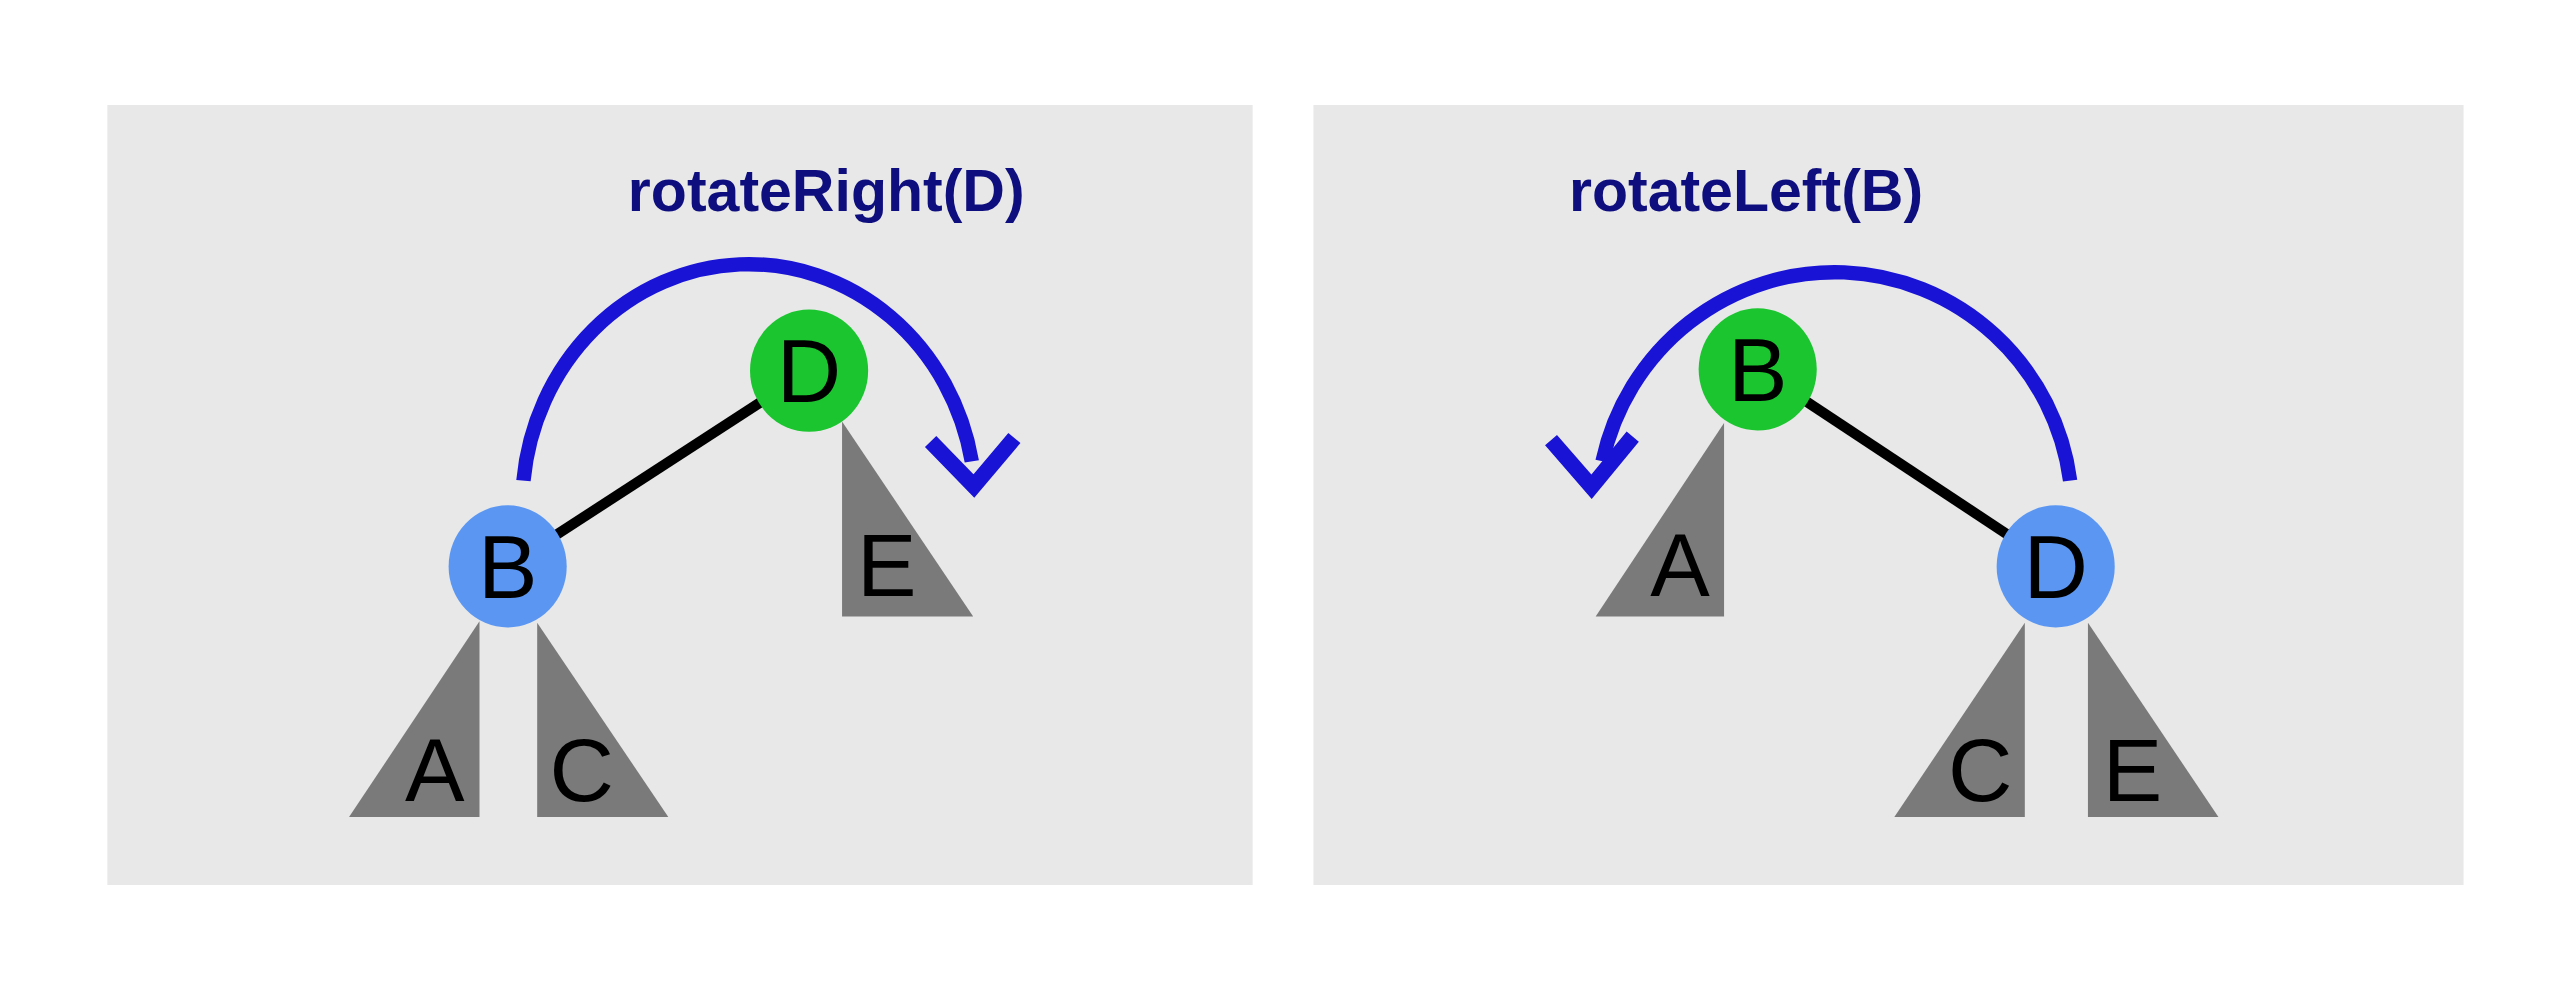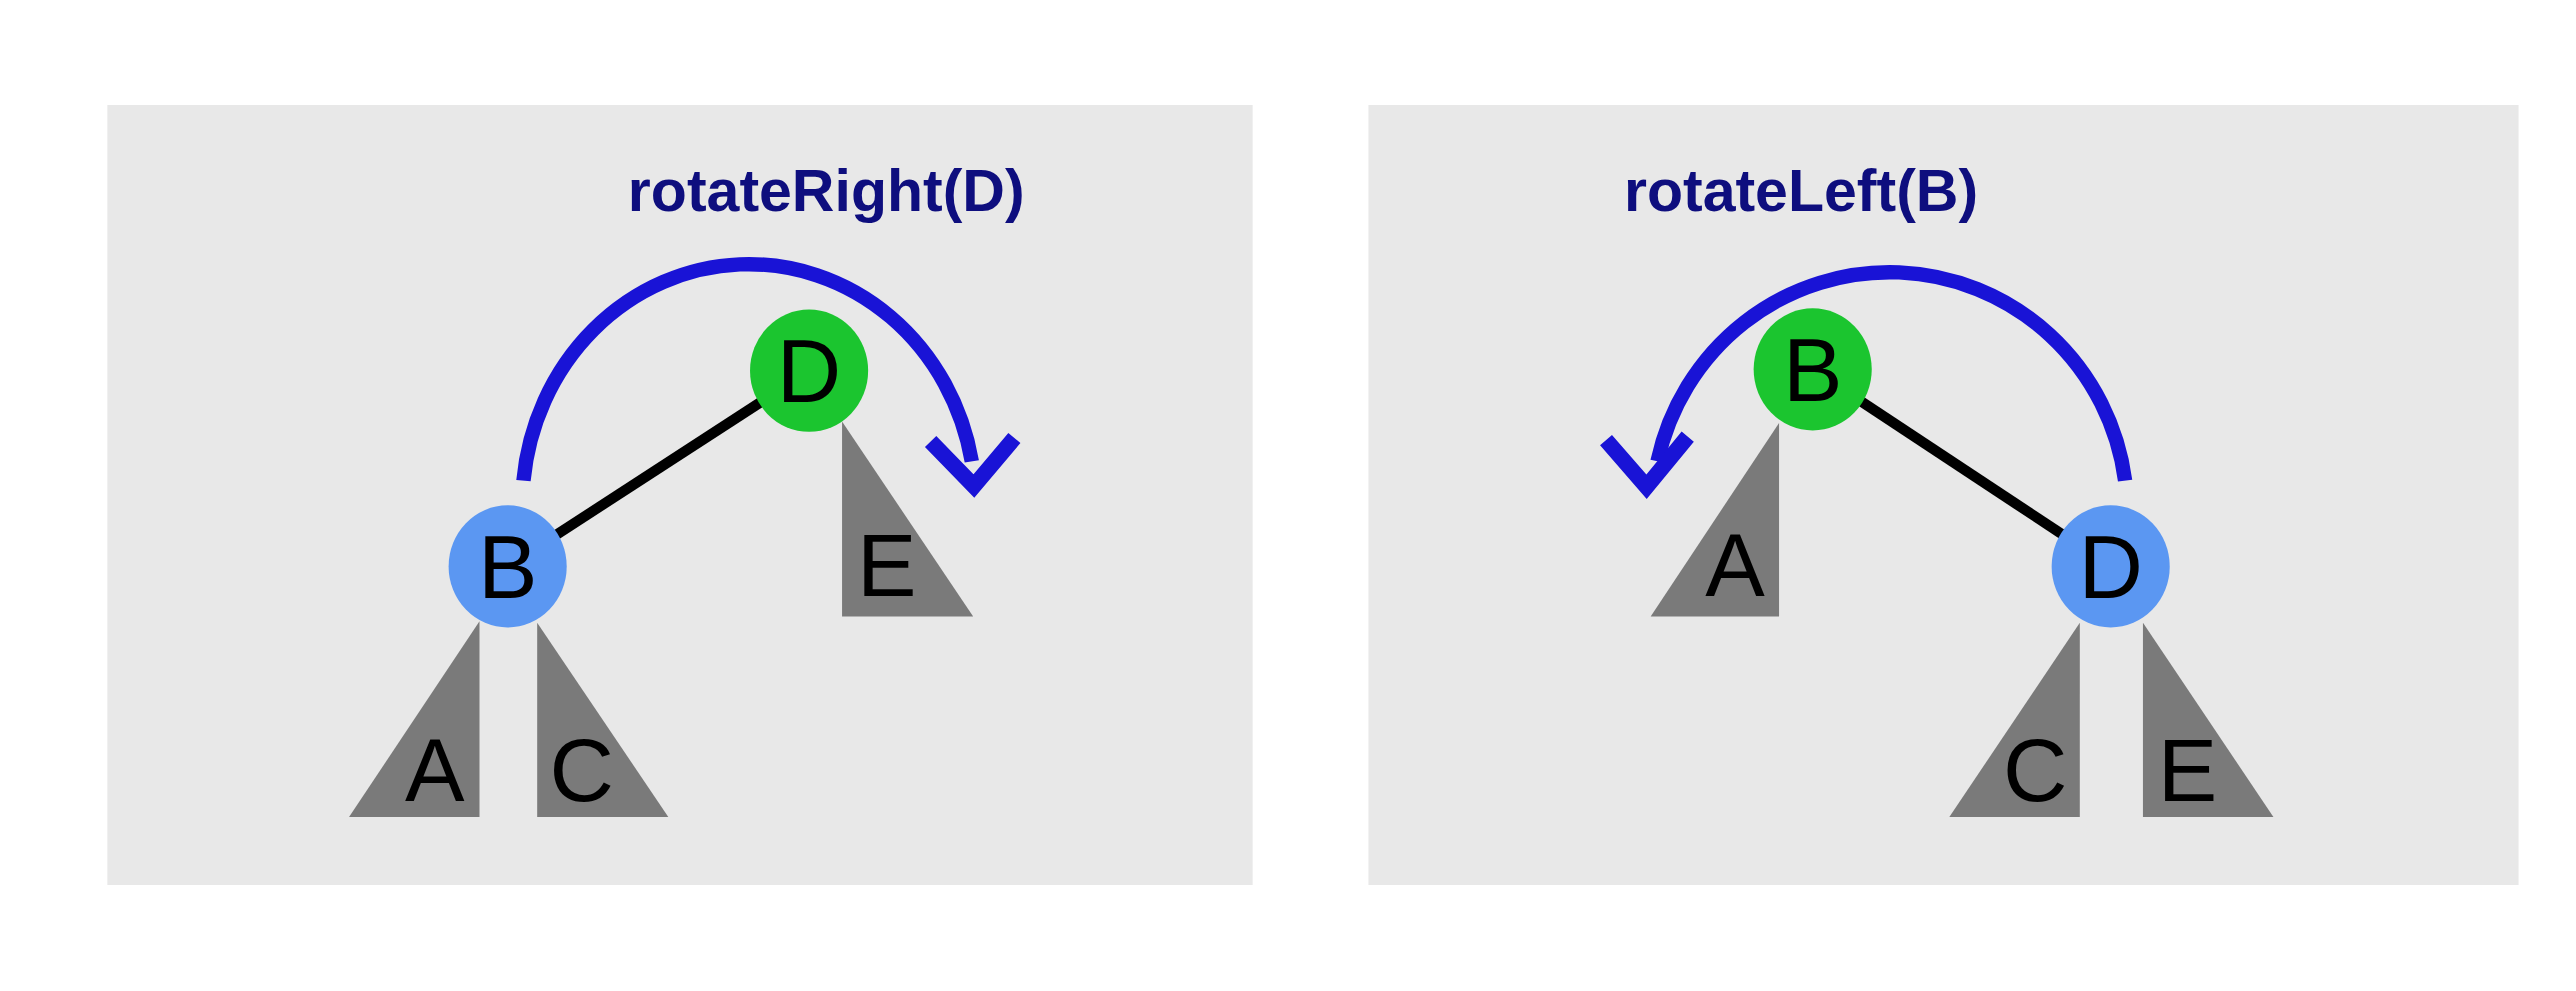--- a/index.html
+++ b/index.html
@@ -10,21 +10,21 @@
     height: 992px;
     position: relative;
     font-family: "Liberation Sans", sans-serif;
   }
   .panel {
     position: absolute;
     top: 105px;
     height: 780px;
   }
   #left-panel  { left: 107px;  width: 1146px; }
-  #right-panel { left: 1368px; width: 1151px; }
+  #right-panel { left: 1313px; width: 1151px; }
   .panel svg { display: block; width: 100%; height: 100%; }
   .title-text {
     font-family: "Liberation Sans", sans-serif;
     font-weight: bold;
     font-size: 86px;
   }
   .node-letter, .tri-letter {
     font-family: "Liberation Sans", sans-serif;
     font-size: 130px;
   }

